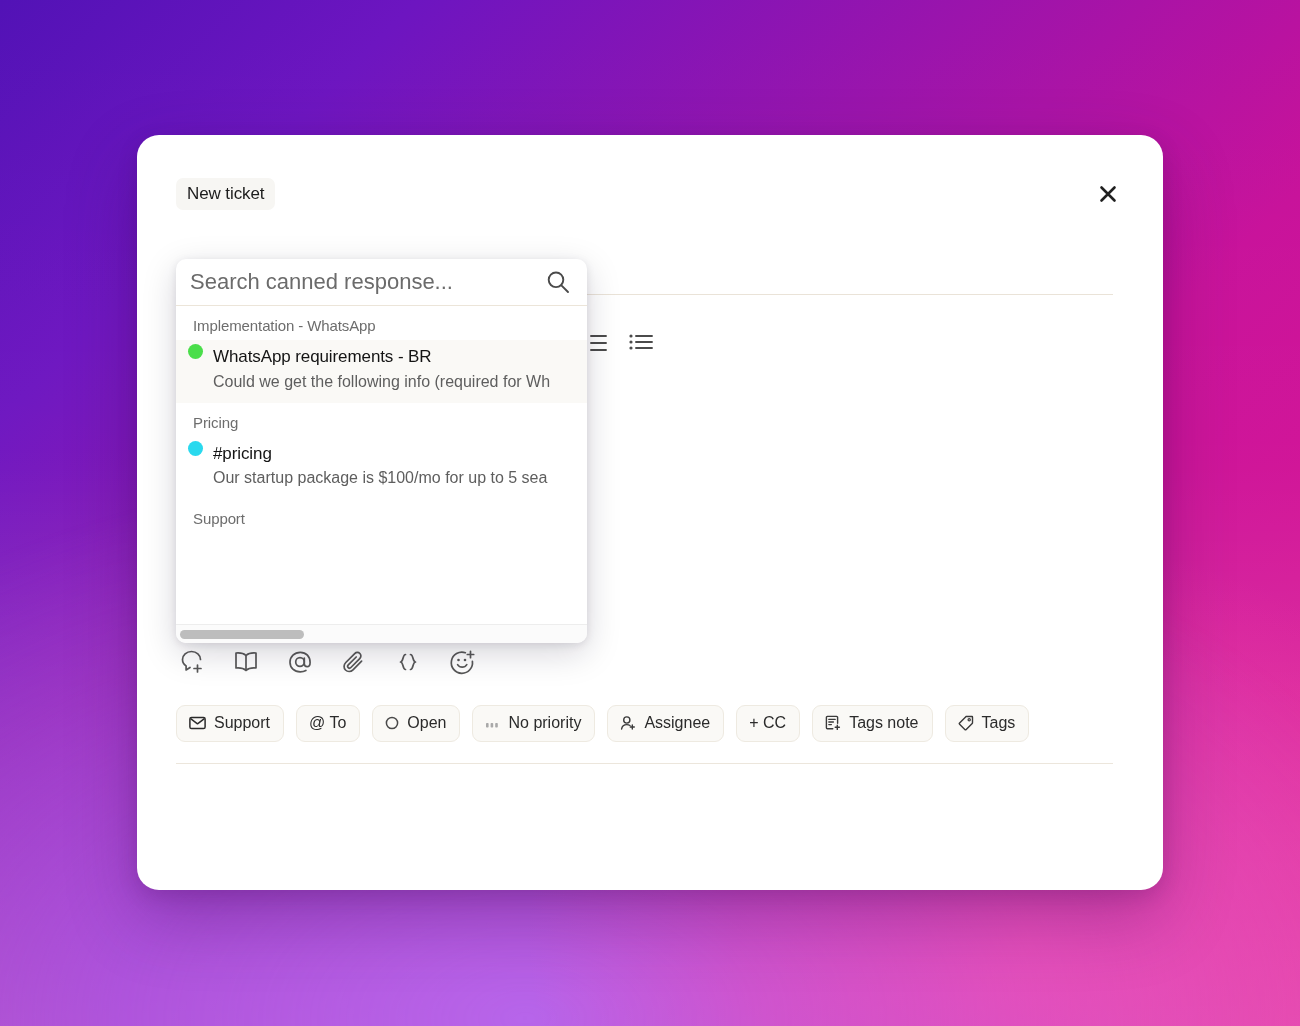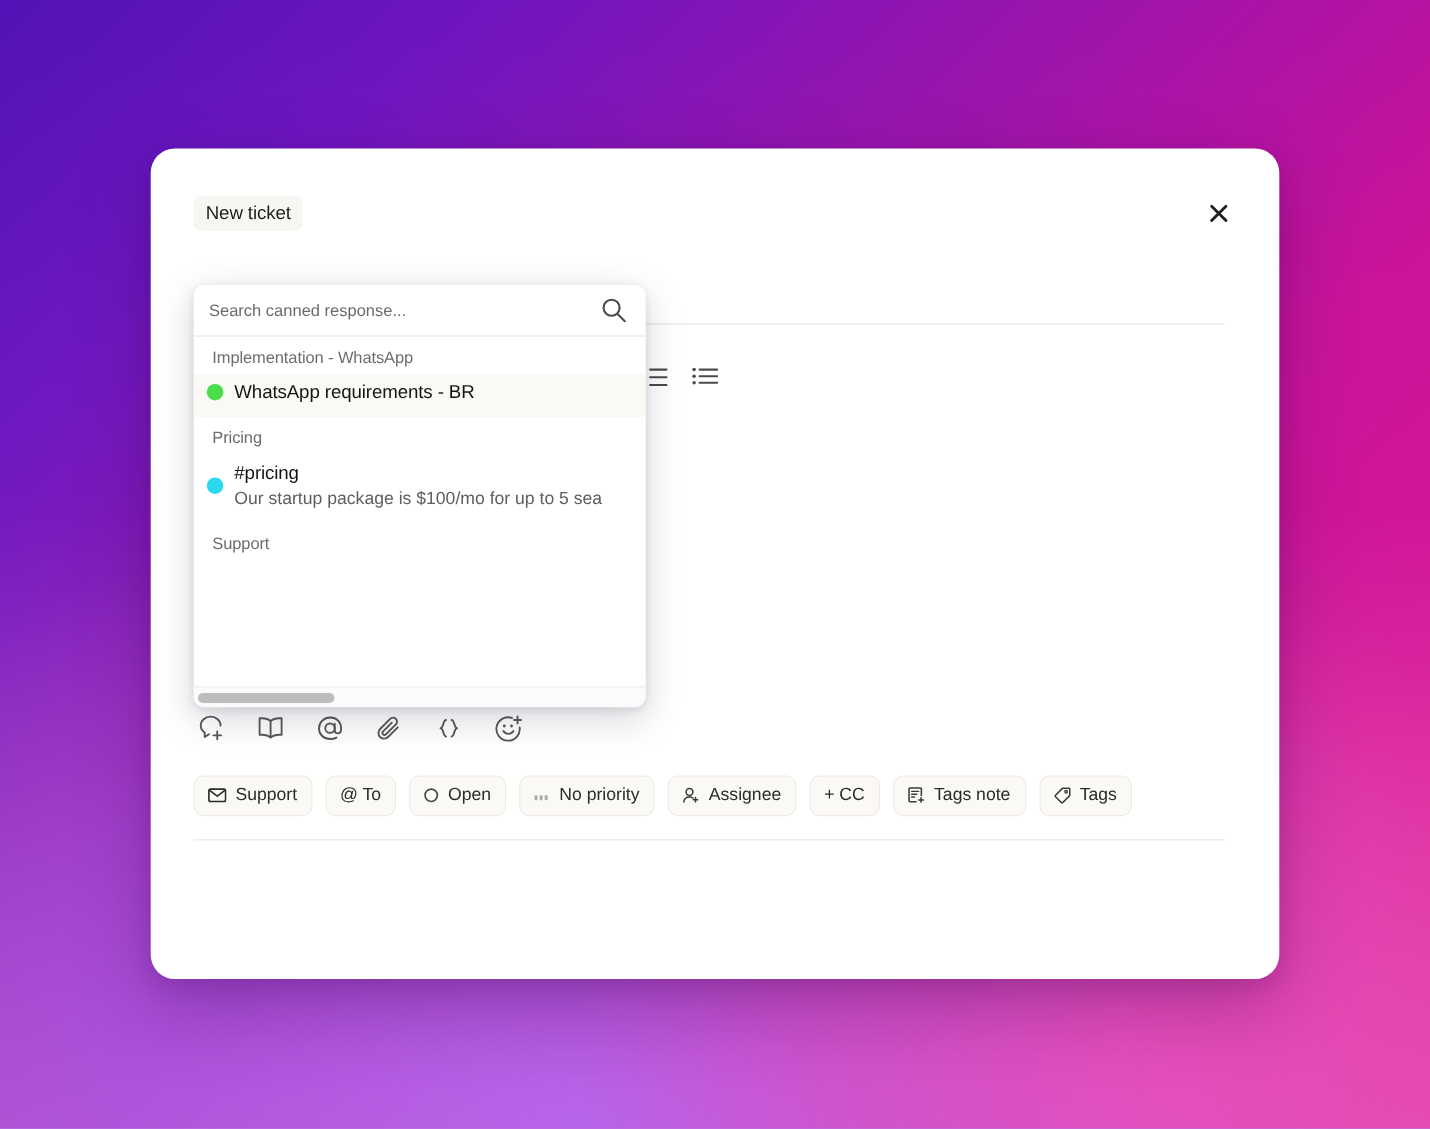--- a/index.html
+++ b/index.html
@@ -160,38 +160,38 @@
     height:47px;
     display:flex; align-items:center;
     padding:0 16px 0 14px;
     border-bottom:1px solid #ece5d9;
     flex:0 0 auto;
   }
   .dd-search input {
     flex:1;
     border:none; outline:none;
     font-family:"Liberation Sans", sans-serif;
-    font-size:15px; color:#1d4ed8;
+    font-size:22px; color:#1d4ed8;
     background:transparent;
   }
   .dd-search input::placeholder { color:#6b6b6b; }
   .dd-search .mag { display:flex; align-items:center; color:#4a4a4a; cursor:pointer; }
 
   .dd-list {
     flex:1 1 auto;
     overflow:hidden;
     position:relative;
   }
   .dd-group {
     font-size:15px; color:#6d6d6d;
     padding:11px 14px 6px 17px;
     letter-spacing:-0.1px;
   }
   .dd-item {
-    display:flex; align-items:center;
+    display:flex; align-items:flex-start;
     gap:0;
     padding:4px 0 9px 0;
     cursor:pointer;
     position:relative;
   }
   .dd-item.sel { background:#faf9f6; }
   .dd-item .dot {
     width:15px; height:15px; border-radius:50%;
     flex:0 0 auto;
     margin-left:12px; margin-right:10px;
@@ -399,20 +399,21 @@
     </span>
   </div>
 
   <div class="dd-list">
 
     <div class="dd-group">Implementation - WhatsApp</div>
     <div class="dd-item sel">
       <span class="dot" style="background:#4ade4a"></span>
       <span class="txt">
         <span class="title" style="display:block">WhatsApp requirements - BR</span>
+        <span class="sub" style="display:block">Could we get the following info (required for Wh</span>
       </span>
     </div>
 
     <div class="dd-group">Pricing</div>
     <div class="dd-item">
       <span class="dot" style="background:#2ad9ee"></span>
       <span class="txt">
         <span class="title" style="display:block">#pricing</span>
         <span class="sub" style="display:block">Our startup package is $100/mo for up to 5 sea</span>
       </span>

